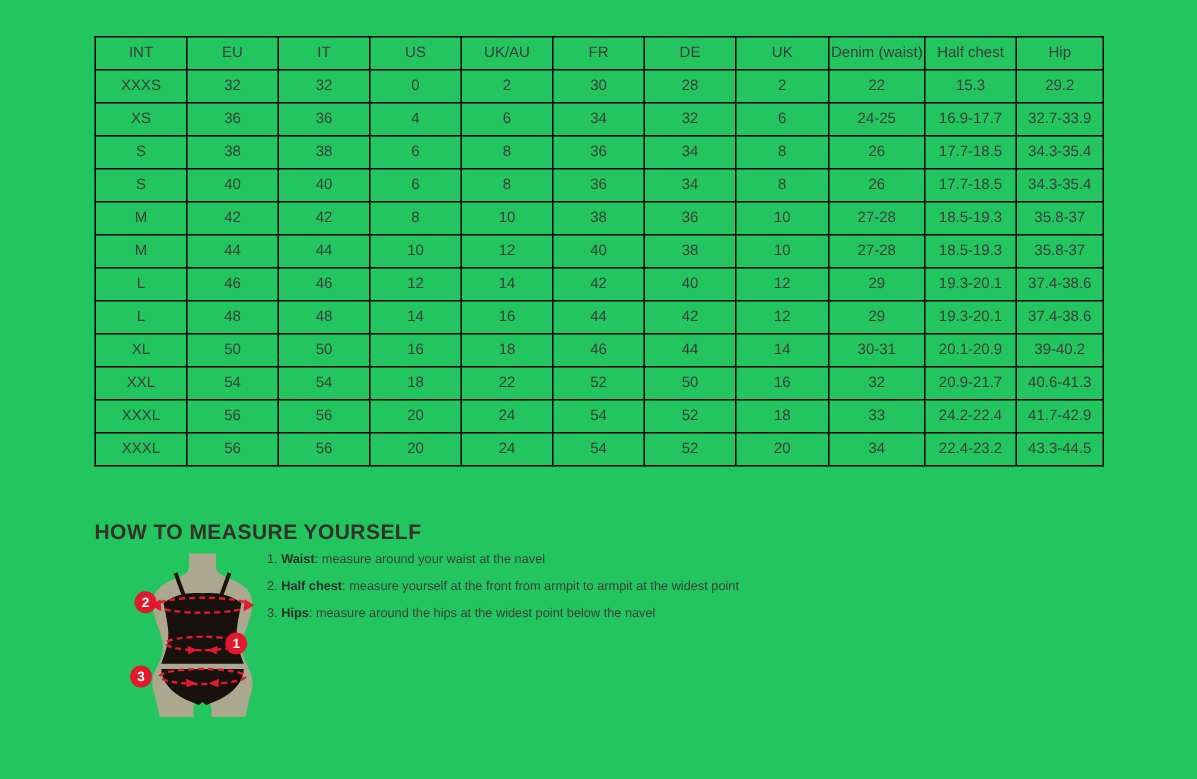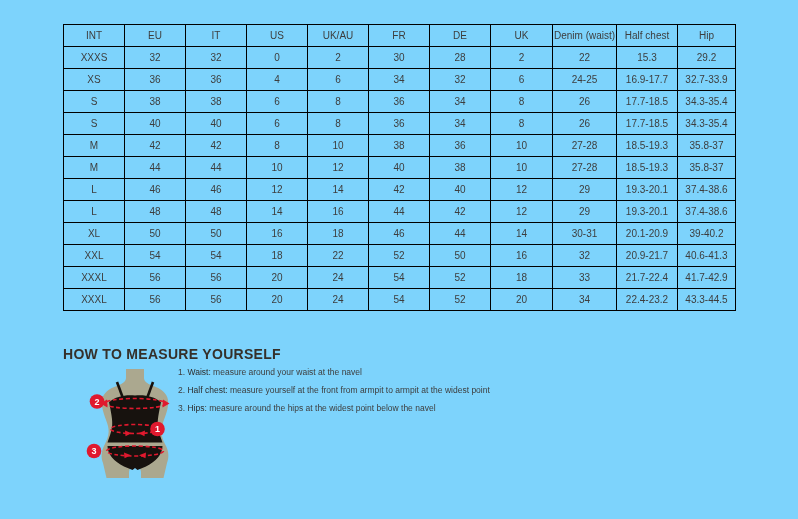--- a/index.html
+++ b/index.html
@@ -1,17 +1,17 @@
 <!DOCTYPE html>
 <html><head>
 <meta charset="utf-8">
 <style>
   html,body{margin:0;padding:0;background:#ffffff;}
   .page{
-    position:relative;width:798px;height:519px;background:#7dd3fc;
+    position:relative;width:798px;height:519px;background:#22c55e;
     font-family:"Liberation Sans",sans-serif;overflow:hidden;
   }
   table.size-table{
     position:absolute;left:63px;top:24px;width:672px;
     border-collapse:collapse;table-layout:fixed;
   }
   .size-table th,.size-table td{
     border:1px solid #000000;
     height:21px;
     text-align:center;vertical-align:middle;
@@ -20,21 +20,21 @@
   }
   .section-heading{
     position:absolute;left:63px;top:346px;margin:0;
     font-size:14px;font-weight:700;letter-spacing:.3px;color:#35302a;
   }
   ol.steps{
     position:absolute;left:178px;top:367px;margin:0;padding:0;
     list-style:none;font-size:8.5px;color:#3d3d3d;width:340px;
   }
   ol.steps li{margin:0 0 8px 0;line-height:10px;white-space:nowrap;}
-  ol.steps li strong{font-weight:400;color:#2d2d2d;}
+  ol.steps li strong{font-weight:700;color:#2d2d2d;}
   .figure{position:absolute;left:84px;top:368px;width:112px;height:118px;}
   .figure svg{display:block;}
 </style>
 </head>
 <body>
 
 <div class="page">
 
   <table class="size-table">
     <colgroup>
@@ -199,21 +199,21 @@
         <tr>
           <td>XXXL</td>
           <td>56</td>
           <td>56</td>
           <td>20</td>
           <td>24</td>
           <td>54</td>
           <td>52</td>
           <td>18</td>
           <td>33</td>
-          <td>21.7-22.4</td>
+          <td>24.2-22.4</td>
           <td>41.7-42.9</td>
         </tr>
         <tr>
           <td>XXXL</td>
           <td>56</td>
           <td>56</td>
           <td>20</td>
           <td>24</td>
           <td>54</td>
           <td>52</td>

